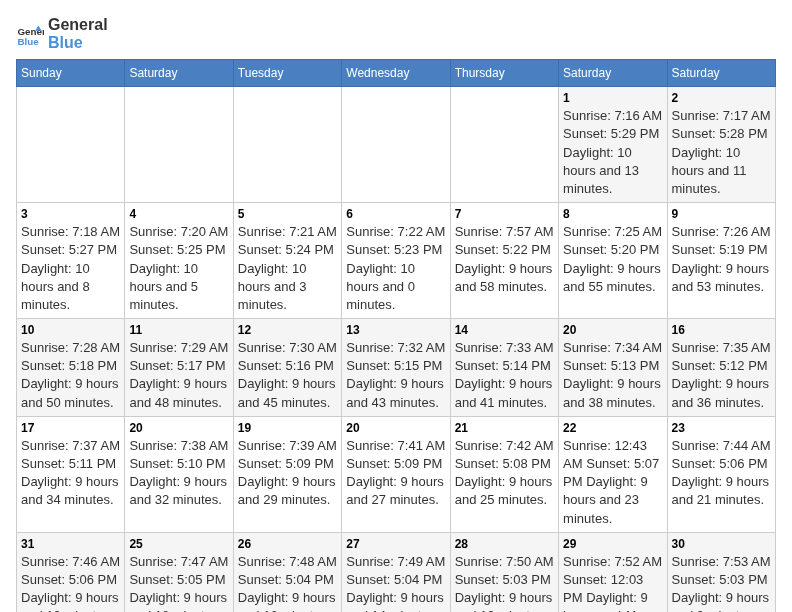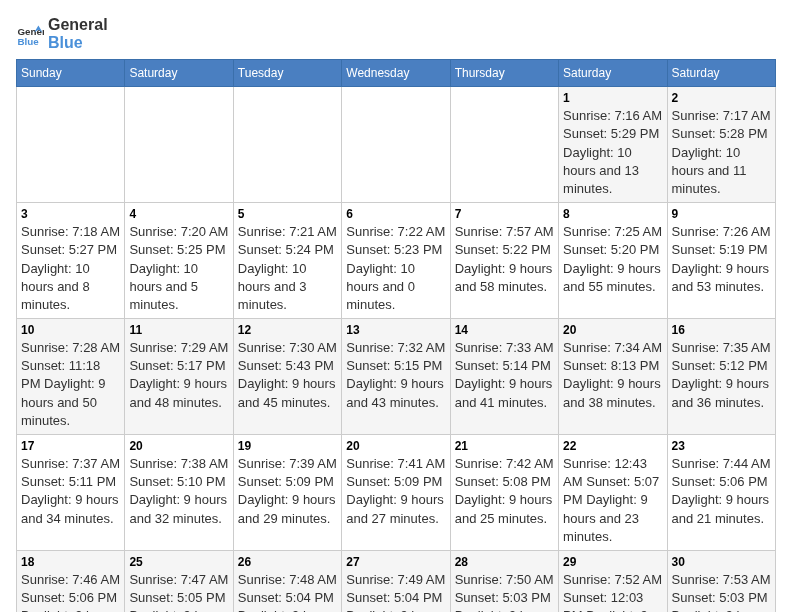--- a/index.html
+++ b/index.html
@@ -170,51 +170,51 @@
           <div class="day-number">9</div>
           <div class="day-info">Sunrise: 7:26 AM
 Sunset: 5:19 PM
 Daylight: 9 hours and 53 minutes.</div>
         </td>
       </tr>
       <tr>
         <td>
           <div class="day-number">10</div>
           <div class="day-info">Sunrise: 7:28 AM
-Sunset: 11:18 PM
+Sunset: 5:18 PM
 Daylight: 9 hours and 50 minutes.</div>
         </td>
         <td>
           <div class="day-number">11</div>
           <div class="day-info">Sunrise: 7:29 AM
 Sunset: 5:17 PM
 Daylight: 9 hours and 48 minutes.</div>
         </td>
         <td>
           <div class="day-number">12</div>
           <div class="day-info">Sunrise: 7:30 AM
-Sunset: 5:43 PM
+Sunset: 5:16 PM
 Daylight: 9 hours and 45 minutes.</div>
         </td>
         <td>
           <div class="day-number">13</div>
           <div class="day-info">Sunrise: 7:32 AM
 Sunset: 5:15 PM
 Daylight: 9 hours and 43 minutes.</div>
         </td>
         <td>
           <div class="day-number">14</div>
           <div class="day-info">Sunrise: 7:33 AM
 Sunset: 5:14 PM
 Daylight: 9 hours and 41 minutes.</div>
         </td>
         <td>
           <div class="day-number">20</div>
           <div class="day-info">Sunrise: 7:34 AM
-Sunset: 8:13 PM
+Sunset: 5:13 PM
 Daylight: 9 hours and 38 minutes.</div>
         </td>
         <td>
           <div class="day-number">16</div>
           <div class="day-info">Sunrise: 7:35 AM
 Sunset: 5:12 PM
 Daylight: 9 hours and 36 minutes.</div>
         </td>
       </tr>
       <tr>
@@ -256,21 +256,21 @@
         </td>
         <td>
           <div class="day-number">23</div>
           <div class="day-info">Sunrise: 7:44 AM
 Sunset: 5:06 PM
 Daylight: 9 hours and 21 minutes.</div>
         </td>
       </tr>
       <tr>
         <td>
-          <div class="day-number">18</div>
+          <div class="day-number">31</div>
           <div class="day-info">Sunrise: 7:46 AM
 Sunset: 5:06 PM
 Daylight: 9 hours and 19 minutes.</div>
         </td>
         <td>
           <div class="day-number">25</div>
           <div class="day-info">Sunrise: 7:47 AM
 Sunset: 5:05 PM
 Daylight: 9 hours and 18 minutes.</div>
         </td>

